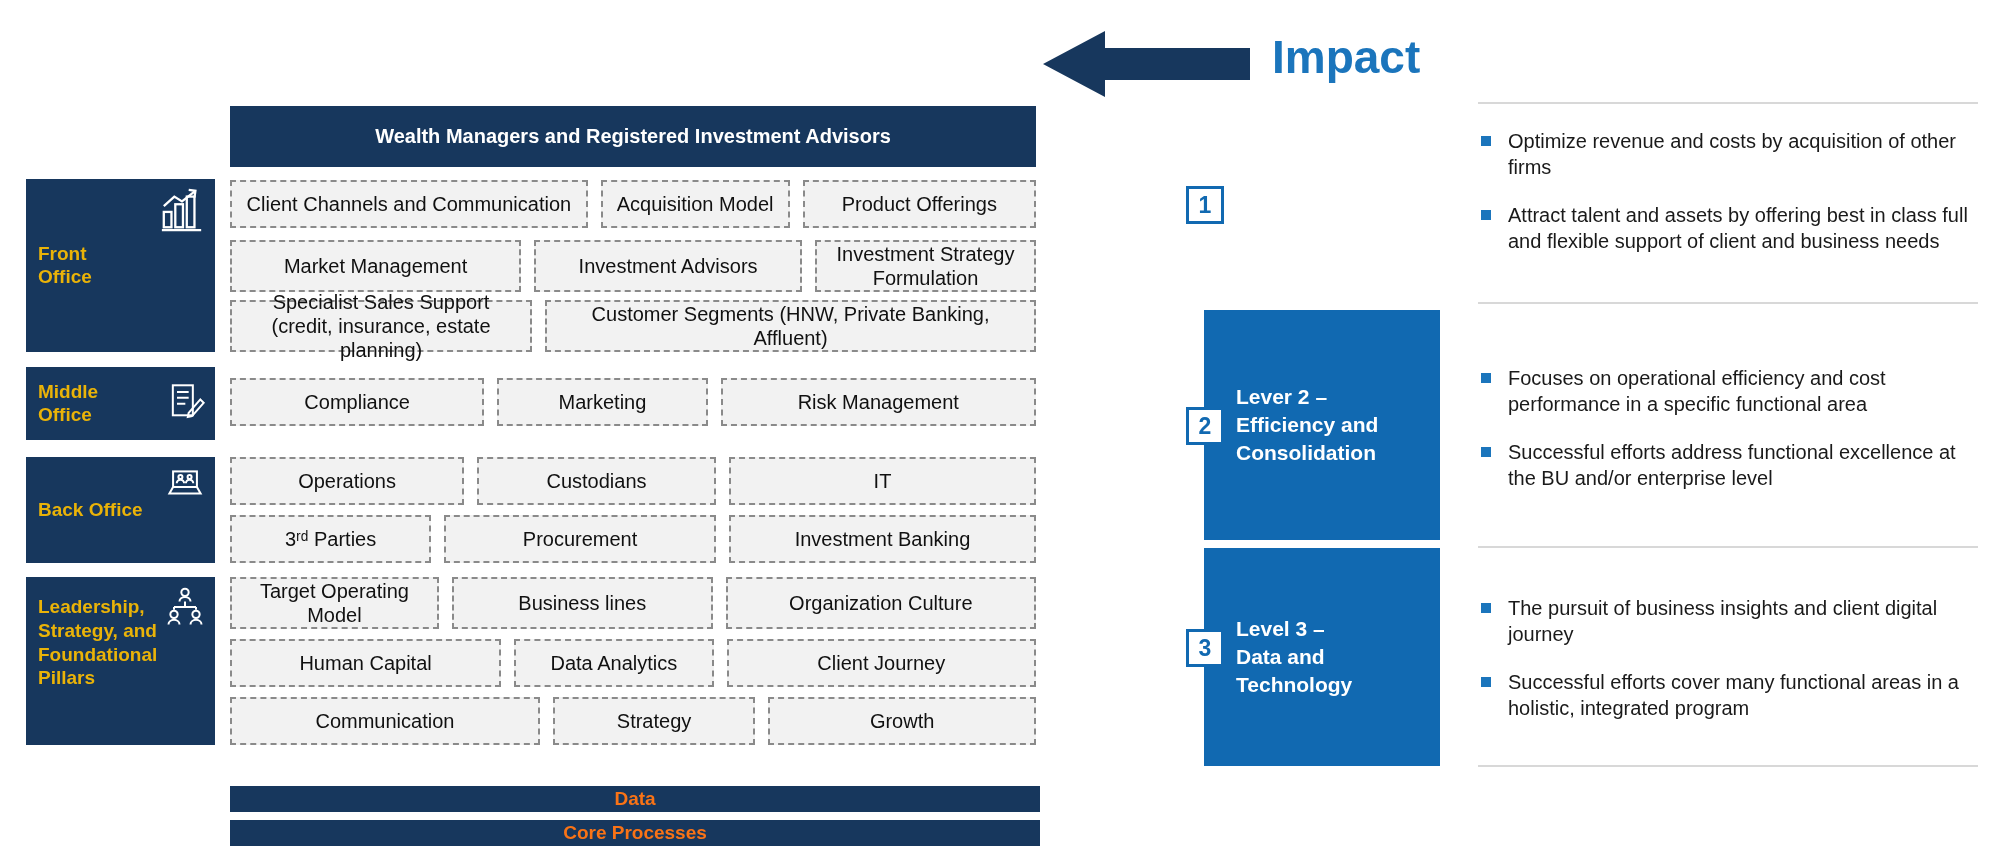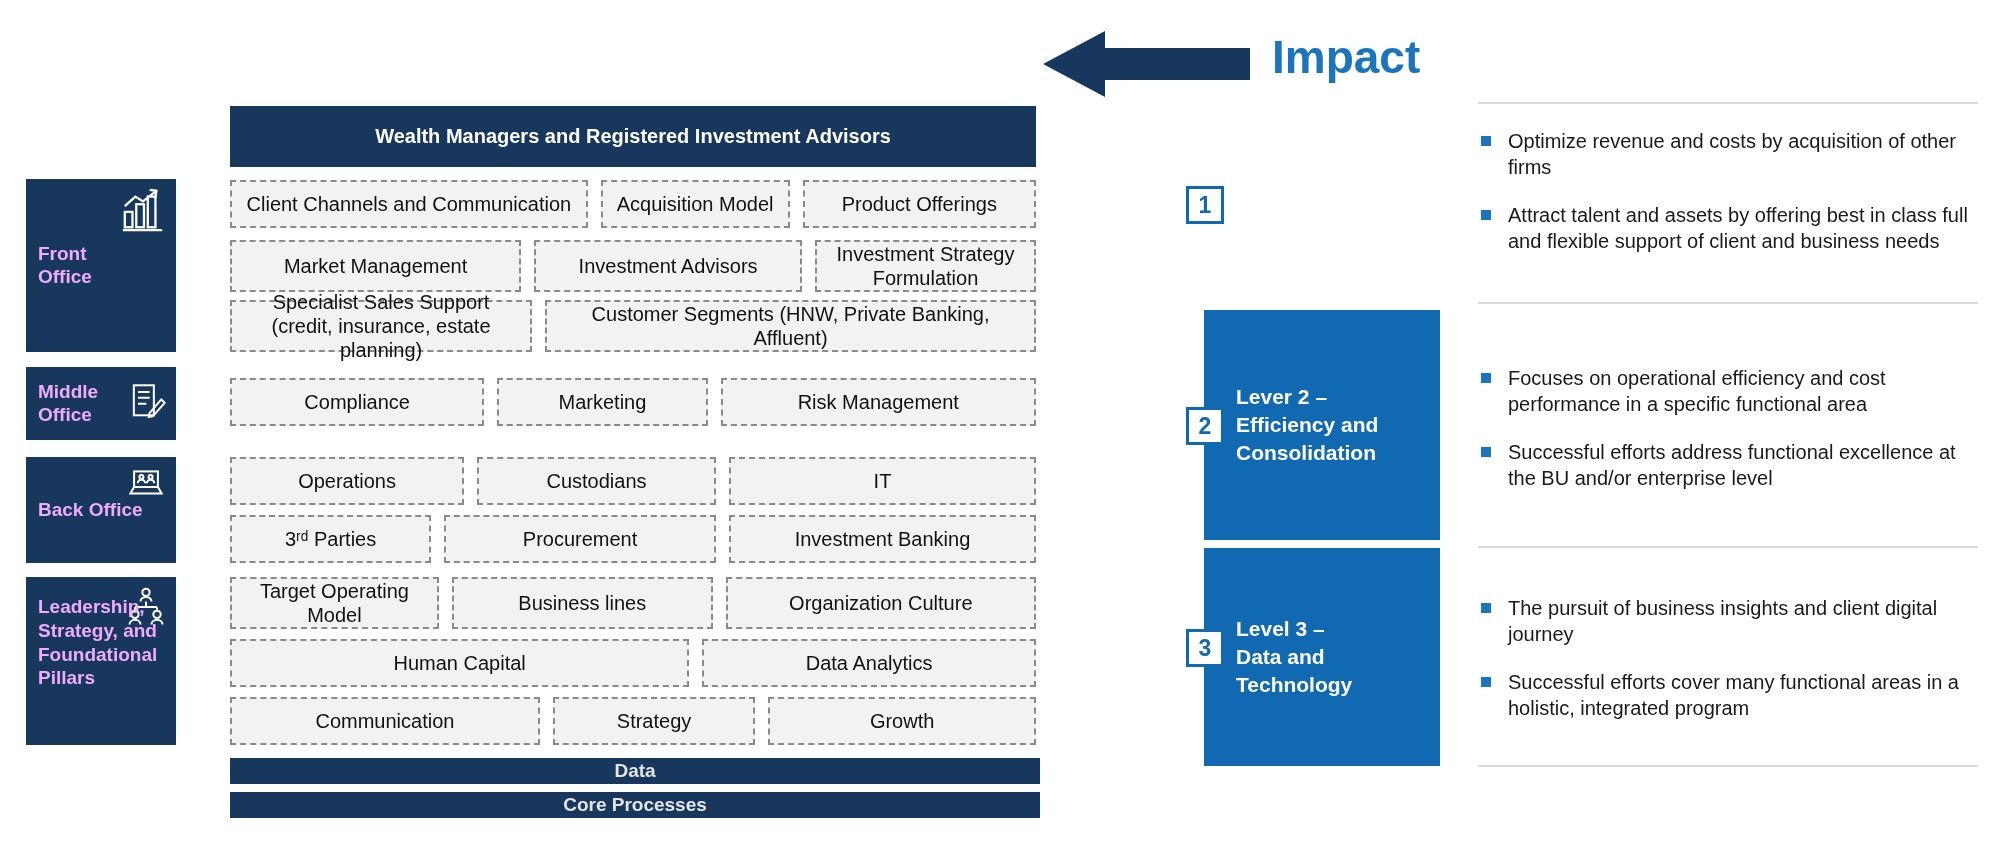--- a/index.html
+++ b/index.html
@@ -13,22 +13,22 @@
   .impact-label { position:absolute; left:1272px; top:30px; font-size:46px; font-weight:700; color:#1B75BC; }
 
   
   .org-header {
     position:absolute; left:230px; top:106px; width:806px; height:61px;
     background:#17375D; color:#fff; font-weight:700; font-size:20px;
     display:flex; align-items:center; justify-content:center;
   }
 
   .side-label {
-    position:absolute; left:26px; width:150px;
-    background:#17375D; color:#f0abfc; font-weight:700; font-size:19px; line-height:1.25;
+    position:absolute; left:26px; width:189px;
+    background:#17375D; color:#eab308; font-weight:700; font-size:19px; line-height:1.25;
   }
   .side-label .icon { position:absolute; }
   .side-label .label-text { position:absolute; left:12px; }
 
   .front  { top:179px; height:173px; }
   .front .icon { top:8px; right:10px; }
   .front .label-text { top:50%; transform:translateY(-50%); width:92px; }
 
   .middle { top:367px; height:73px; }
   .middle .icon { top:50%; right:8px; transform:translateY(-50%); }
@@ -45,22 +45,22 @@
   .row { position:absolute; left:230px; width:806px; display:flex; gap:13px; }
   .cell {
     border:2px dashed #8A8A8A; background:#F2F2F2;
     display:flex; align-items:center; justify-content:center;
     text-align:center; font-size:20px; line-height:1.2; color:#111;
     padding:2px 8px;
   }
 
   .bar {
     position:absolute; left:230px; width:810px; height:26px;
-    background:#17375D; color:#e5e5e5; font-weight:700; font-size:19px;
-    display:flex; align-items:center; justify-content:center;
+    background:#17375D; color:#f97316; font-weight:700; font-size:19px;
+    display:flex; align-items:center; justify-content:center;margin-top:28px;
   }
 
   
   .lever-box {
     position:absolute; left:1204px; width:236px; background:#1169B1; color:#fff;
     display:flex; align-items:center;
   }
   .lever-title {
     padding:0 12px 0 32px; font-weight:700; font-size:21px; line-height:1.32;
     white-space:pre-line;
@@ -182,20 +182,21 @@
   </div>
 
   <div class="row" style="top:577px;height:52px">
     <div class="cell" style="flex:160">Target Operating Model</div>
     <div class="cell" style="flex:204">Business lines</div>
     <div class="cell" style="flex:246">Organization Culture</div>
   </div>
   <div class="row" style="top:639px;height:48px">
     <div class="cell" style="flex:210">Human Capital</div>
     <div class="cell" style="flex:150">Data Analytics</div>
+    <div class="cell" style="flex:242">Client Journey</div>
   </div>
   <div class="row" style="top:697px;height:48px">
     <div class="cell" style="flex:248">Communication</div>
     <div class="cell" style="flex:156">Strategy</div>
     <div class="cell" style="flex:212">Growth</div>
   </div>
 
   <div class="bar" style="top:758px">Data</div>
   <div class="bar" style="top:792px">Core Processes</div>
 

